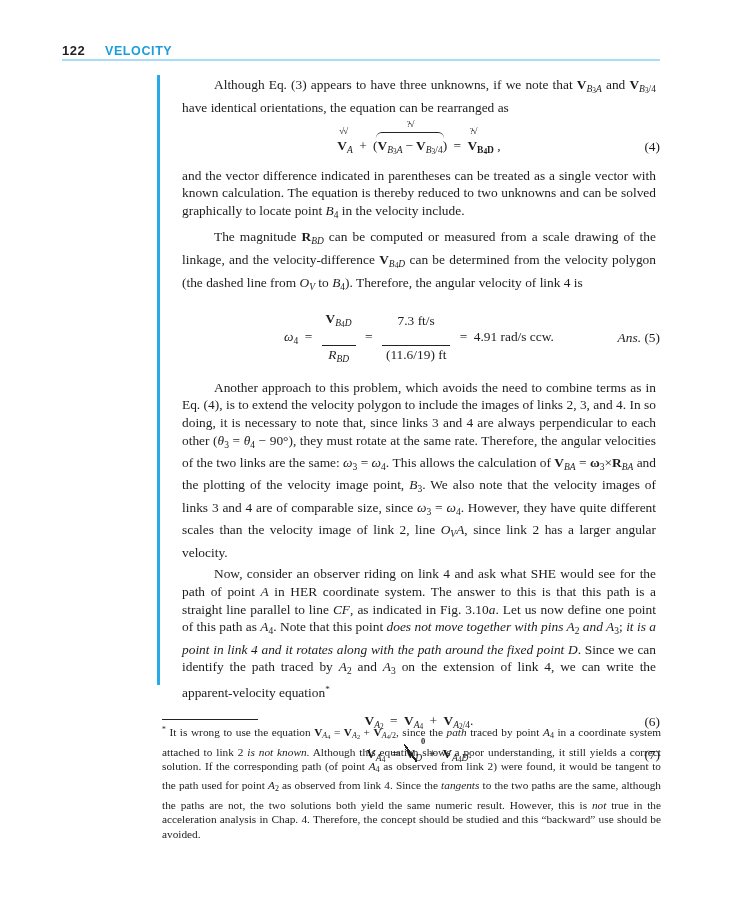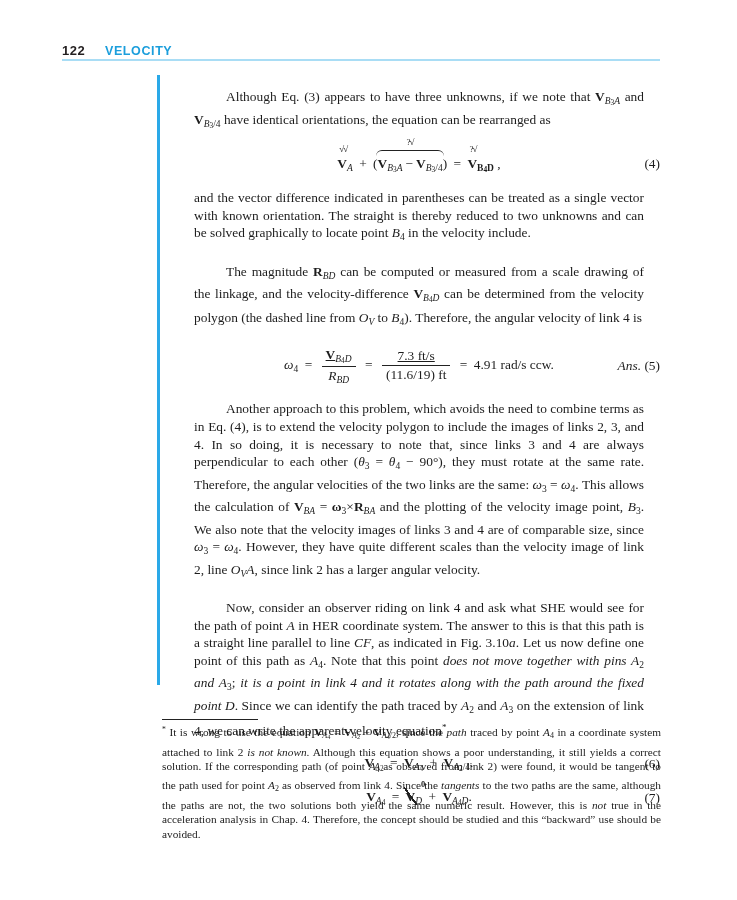--- a/index.html
+++ b/index.html
@@ -9,21 +9,21 @@
   .pagenum{position:absolute;left:62px;top:43px;font-family:"Liberation Sans",sans-serif;
            font-weight:bold;font-size:13px;letter-spacing:.5px;color:#231f20;}
   .chapter{position:absolute;left:105px;top:44px;font-family:"Liberation Sans",sans-serif;
            font-weight:bold;font-size:12.5px;letter-spacing:.6px;color:#1b9edc;text-align:right;}
   .hrule{position:absolute;left:62px;top:59px;width:598px;height:2px;background:#a9ddf5;}
   
   .accent-bar{position:absolute;left:157px;top:75px;width:3px;height:610px;background:#2aa9e8;}
   
   .content{position:absolute;left:178px;top:72px;width:482px;font-size:13.4px;
            line-height:17.6px;text-align:justify;}
-  .content p{margin:16px;}
+  .content p{margin:4px;}
   .indent{text-indent:32px;}
   .it{font-style:italic;}
   .vec{font-weight:bold;}
   .sub{font-size:71%;vertical-align:-0.3em;}
   .ssub{font-size:55%;vertical-align:-0.5em;}
   .sup{font-size:68%;vertical-align:0.5em;}
   
   .eqblock{position:relative;text-align:center;line-height:normal;}
   .eq4{margin:21px 0 11px 0;}
   .eq5{margin:15px 0 15px 0;}
@@ -32,21 +32,21 @@
   .eqnum{position:absolute;right:0;top:50%;transform:translateY(-50%);font-size:13.4px;}
   .op{padding:0 3px;}
   .stack{display:inline-block;position:relative;}
   .above{position:absolute;left:2px;top:-12px;font-size:9px;letter-spacing:-1px;white-space:nowrap;}
   .obgroup{display:inline-block;position:relative;}
   .obrace{position:absolute;left:3px;right:3px;top:-6px;height:5px;
           border-top:1.3px solid #222;border-top-left-radius:7px;border-top-right-radius:7px;}
   .oblabel{position:absolute;top:-19px;left:50%;transform:translateX(-50%);
            font-size:9px;letter-spacing:-1px;}
   .frac{display:inline-block;vertical-align:middle;text-align:center;margin:0 3px;}
-  .fnum{display:block;padding:0 4px 1px 4px;border-bottom:1.2px solid #222;text-decoration:underline;}
+  .fnum{display:block;padding:0 4px 16px 4px;border-bottom:1.2px solid #222;}
   .fden{display:block;padding:1px 4px 0 4px;}
   .cancel{position:relative;display:inline-block;}
   .cancel::after{content:"";position:absolute;left:-2px;right:-2px;top:-2px;bottom:0;
     background:linear-gradient(to top right,transparent 45%,#222 45%,#222 54%,transparent 54%);}
   .zero{position:absolute;top:-10px;right:-3px;font-size:8.5px;font-weight:bold;}
   
   .footnote{position:absolute;left:162px;top:719px;width:499px;font-size:11.3px;
             line-height:14.7px;text-align:justify;}
   .fnrule{width:96px;border-top:1.2px solid #222;margin:0 0 3px 0;}
   .footnote p{margin:0;}
@@ -79,21 +79,21 @@
         </span>
         <span class="op">=</span>
         <span class="stack">
           <span class="above">?√</span><span class="vec">V</span><span><span class="vec sub">B</span><span class="vec ssub">4</span><span class="vec sub">D</span></span>
         </span>
         <span>,</span>
       </span>
       <span class="eqnum">(4)</span>
     </div>
 
-    <p><span>and the vector difference indicated in parentheses can be treated as a single vector with known orientation. The straight is thereby reduced to two unknowns and can be solved graphically to locate point </span><span class="it">B</span><span class="sub">4</span><span> in the velocity include.</span></p>
+    <p><span>and the vector difference indicated in parentheses can be treated as a single vector with known calculation. The equation is thereby reduced to two unknowns and can be solved graphically to locate point </span><span class="it">B</span><span class="sub">4</span><span> in the velocity include.</span></p>
     <p class="indent"><span>The magnitude </span><span class="vec">R</span><span class="it sub">BD</span><span> can be computed or measured from a scale drawing of the linkage, and the velocity-difference </span><span class="vec">V</span><span class="it sub">B</span><span class="ssub">4</span><span class="it sub">D</span><span> can be determined from the velocity polygon (the dashed line from </span><span class="it">O</span><span class="it sub">V</span><span> to </span><span class="it">B</span><span class="sub">4</span><span>). Therefore, the angular velocity of link 4 is</span></p>
 
     <div class="eqblock eq5">
       <span class="eqline">
         <span class="it">ω</span><span><span class="sub">4</span></span>
         <span class="op">=</span>
         <span class="frac">
           <span class="fnum"><span class="vec">V</span><span><span class="it sub">B</span><span class="ssub">4</span><span class="it sub">D</span></span></span>
           <span class="fden"><span class="it">R</span><span><span class="it sub">BD</span></span></span>
         </span>

